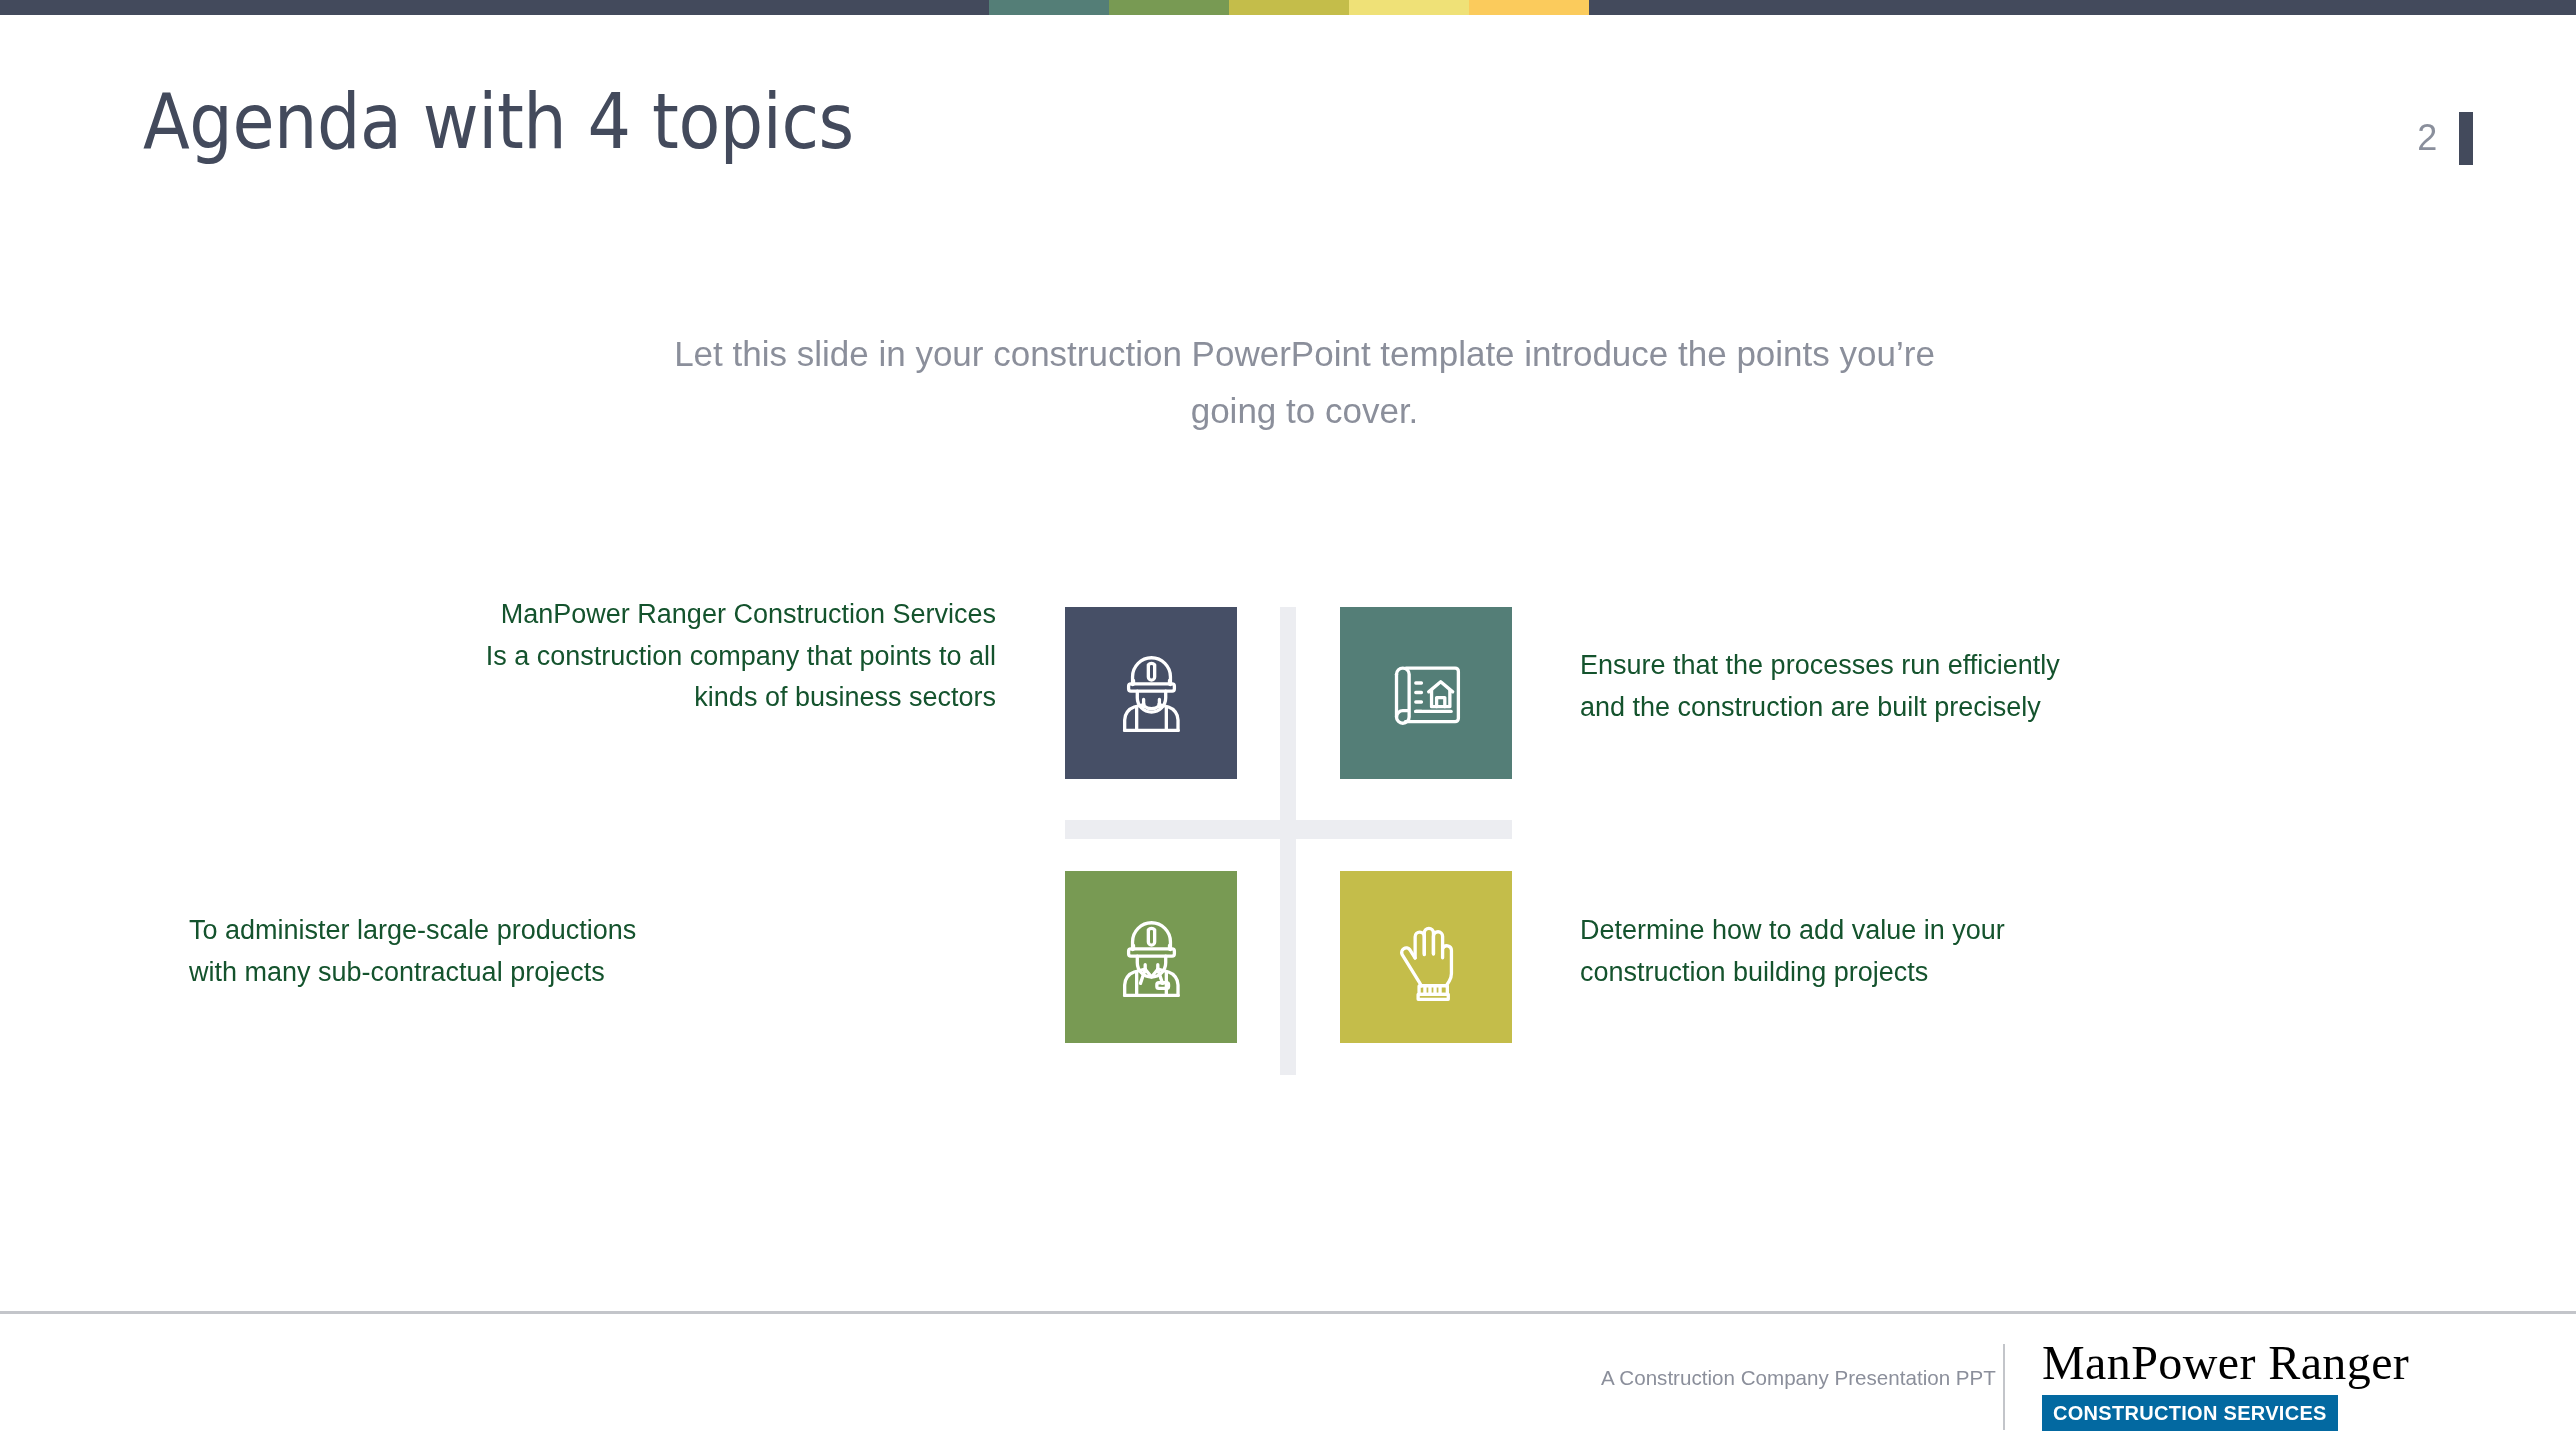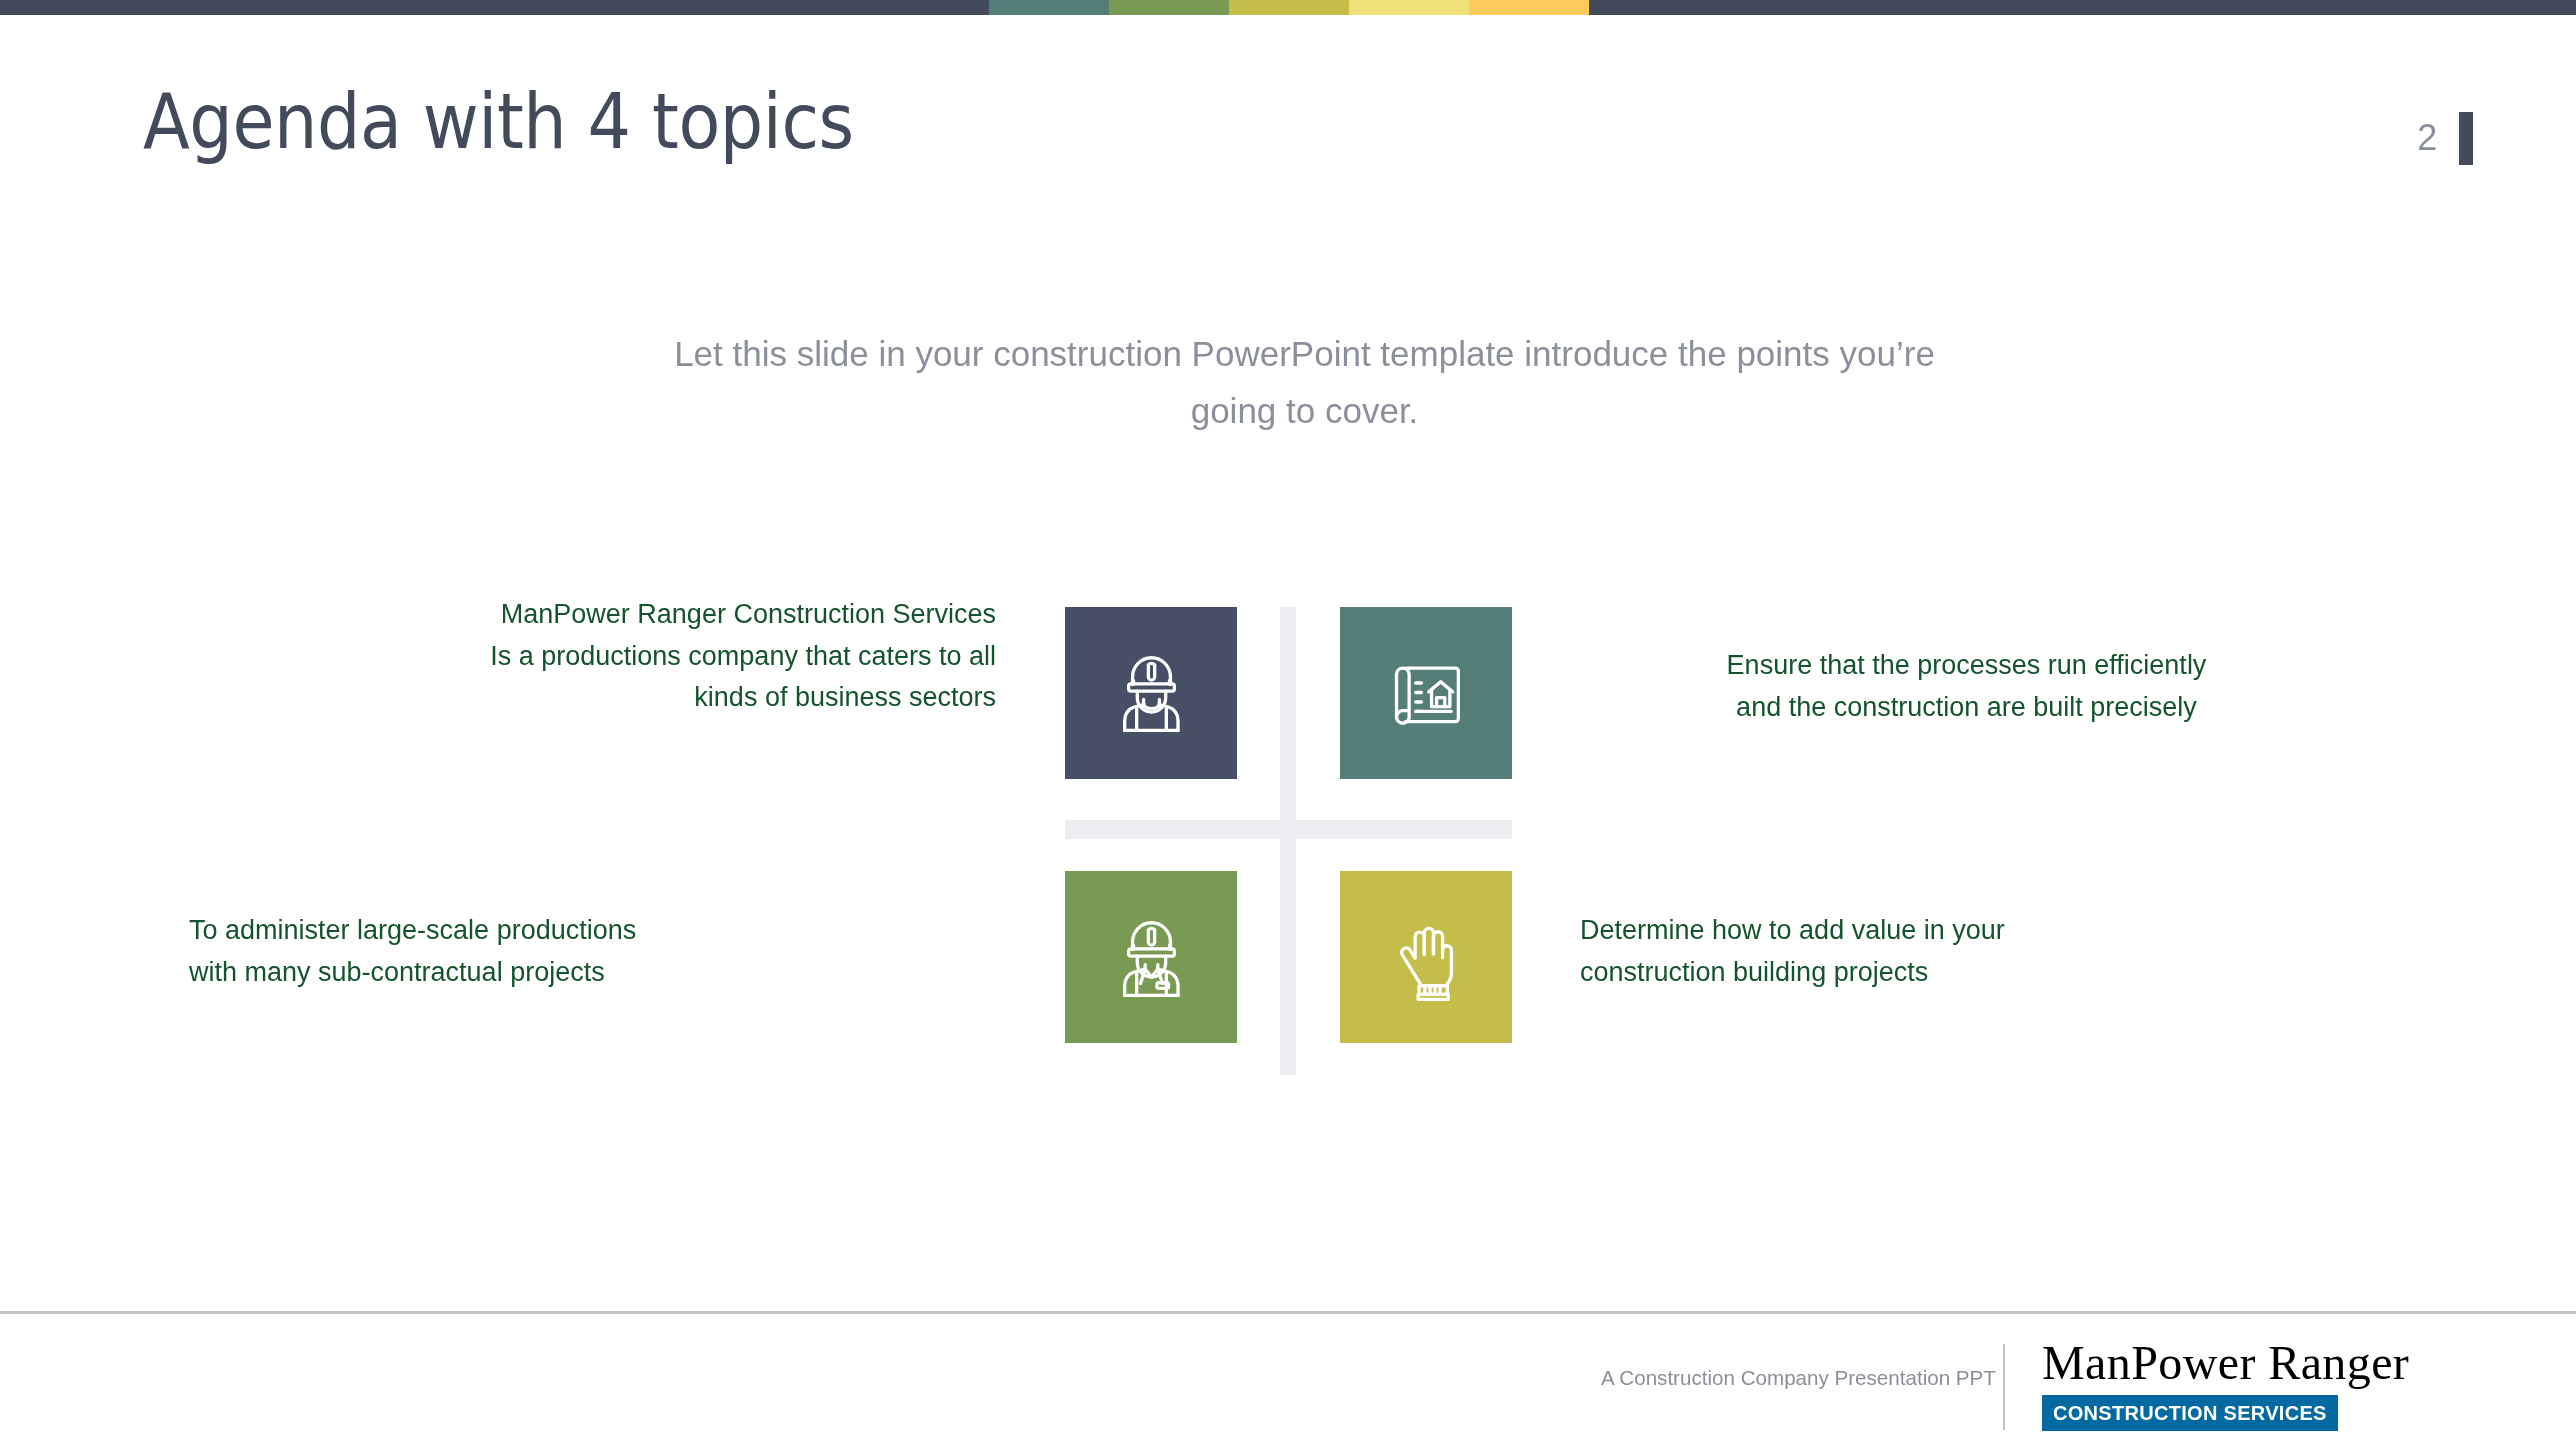--- a/index.html
+++ b/index.html
@@ -134,21 +134,21 @@
   
   .caption {
     position: absolute;
     font-size: 27px;
     line-height: 1.55;
     color: #14532d;
     font-weight: 300;
     font-family: "Liberation Sans", sans-serif;
   }
   .cap-tl { left: 189px;  top: 1.7px;   width: 807px; text-align: right; }
-  .cap-tr { left: 1580px; top: 53px;  width: 773px; text-align: center; }
+  .cap-tr { left: 1580px; top: 53px;  width: 773px; text-align: left; }
   .cap-bl { left: 189px;  top: 318px; width: 807px; text-align: left; }
   .cap-br { left: 1580px; top: 318px; width: 773px; text-align: left; }
   .caption .line { display: block; }
 
   
   .footer-rule {
     position: absolute;
     left: 0;
     top: 1311px;
     width: 2576px;
@@ -286,21 +286,21 @@
         <path d="M24.8 32.4 21.4 27a2.9 2.9 0 0 0-4.9 3l10.8 17.4 1.4 2.6"></path>
         <path d="M27.7 49.9h17.1"></path>
         <path d="M27.3 50.1v5.3h17.9v-5.3"></path>
         <path d="M26.7 55.4h19.1v3.1H26.7z"></path>
         <path d="M31 50.3v4.6M34.2 50.3v4.6M37.4 50.3v4.6M40.6 50.3v4.6"></path>
       </svg>
     </div>
 
     <div class="caption cap-tl">
       <span class="line">ManPower Ranger Construction Services</span>
-      <span class="line">Is a productions company that caters to all</span>
+      <span class="line">Is a construction company that points to all</span>
       <span class="line">kinds of business sectors</span>
     </div>
 
     <div class="caption cap-tr">
       <span class="line">Ensure that the processes run efficiently</span>
       <span class="line">and the construction are built precisely</span>
     </div>
 
     <div class="caption cap-bl">
       <span class="line">To administer large-scale productions</span>

